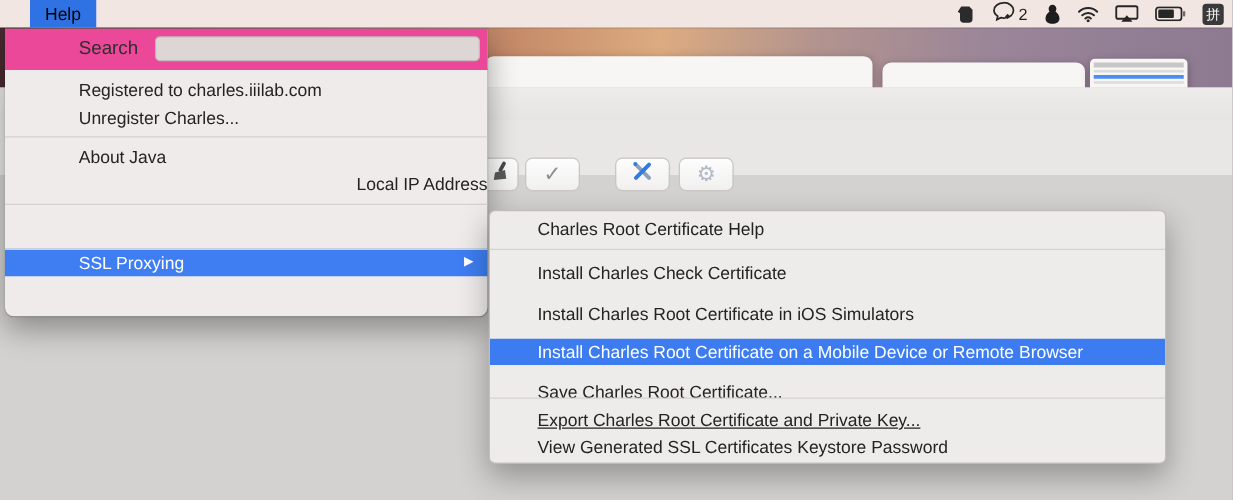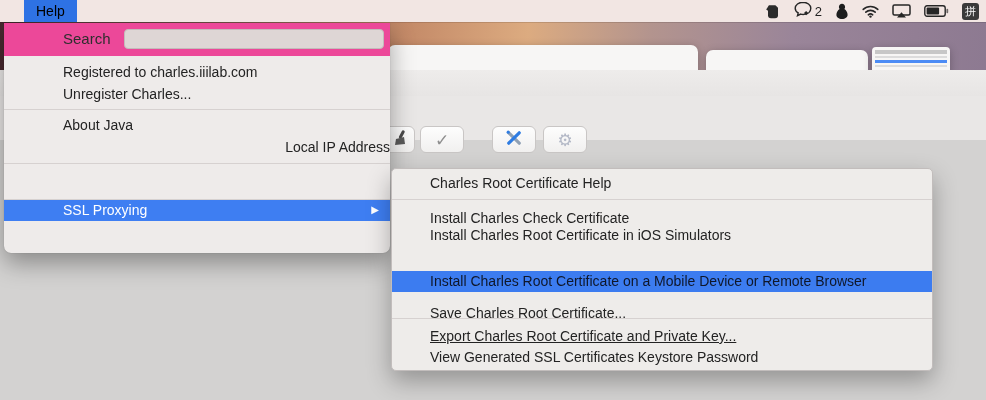--- a/index.html
+++ b/index.html
@@ -76,21 +76,21 @@
     position:absolute;right:11px;top:0;height:22px;line-height:22px;
     font-family:"DejaVu Sans",sans-serif;font-size:10px;color:#fff;
   }
   
   .sub-menu{
     position:absolute;left:391px;top:168px;width:542px;height:203px;z-index:35;
     background:#eeecea;border:1px solid #c2bdbc;border-radius:5px;box-sizing:border-box;
     box-shadow:0 10px 24px rgba(0,0,0,.30);
   }
   .sub-row{position:absolute;left:0;right:0;height:21px;line-height:21px;padding-left:38px;font-size:14px;color:#232323;}
-  .sub-row.hl{background:#3c7cf0;color:#0f172a;}
+  .sub-row.hl{background:#3c7cf0;color:#ffffff;}
   .sub-sep{position:absolute;left:0;right:0;height:1px;background:#d6d1d0;}
 </style>
 </head>
 <body>
 
 <div class="screen">
 
   <div class="desktop"></div>
 
   <div class="bg-window bg-win-a"></div>
@@ -207,21 +207,21 @@
     <div class="menu-sep" style="top:176px;"></div>
 
   </div>
 
   <div class="sub-menu">
     <div class="sub-row" style="top:4px;">Charles Root Certificate Help</div>
 
     <div class="sub-sep" style="top:30px;"></div>
 
     <div class="sub-row" style="top:39px;">Install Charles Check Certificate</div>
-    <div class="sub-row" style="top:56px;">Install Charles Root Certificate in iOS Simulators</div>
+    <div class="sub-row" style="top:72px;">Install Charles Root Certificate in iOS Simulators</div>
     <div class="sub-row hl" style="top:102px;">Install Charles Root Certificate on a Mobile Device or Remote Browser</div>
     <div class="sub-row" style="top:134px;">Save Charles Root Certificate...</div>
 
     <div class="sub-sep" style="top:149px;"></div>
 
     <div class="sub-row" style="top:157px;text-decoration:underline;">Export Charles Root Certificate and Private Key...</div>
     <div class="sub-row" style="top:178px;">View Generated SSL Certificates Keystore Password</div>
   </div>
 
 </div>

